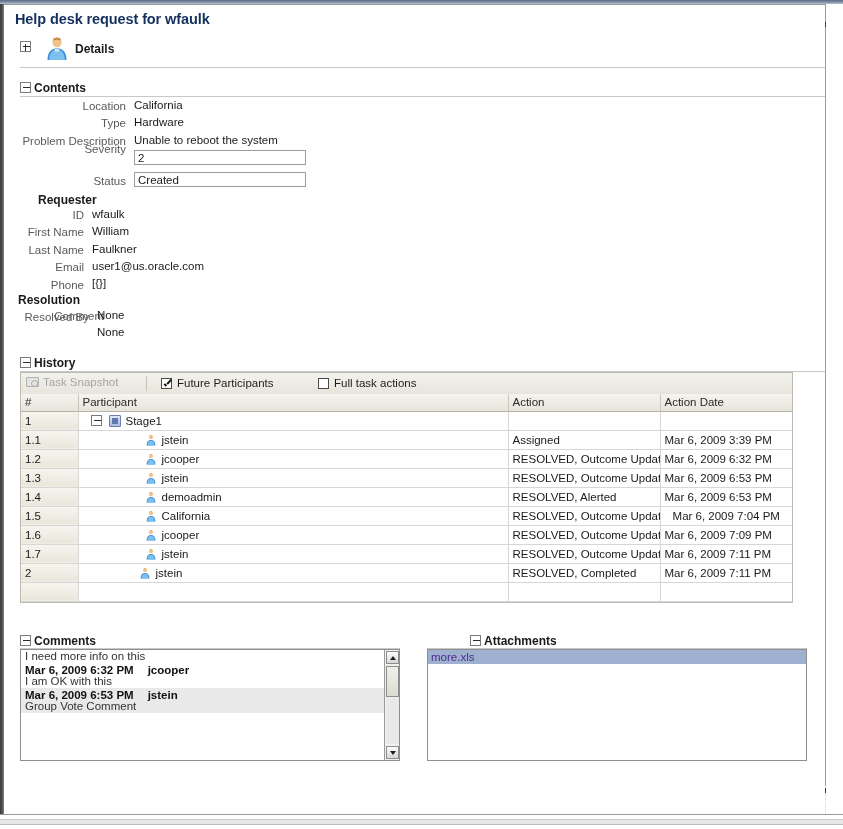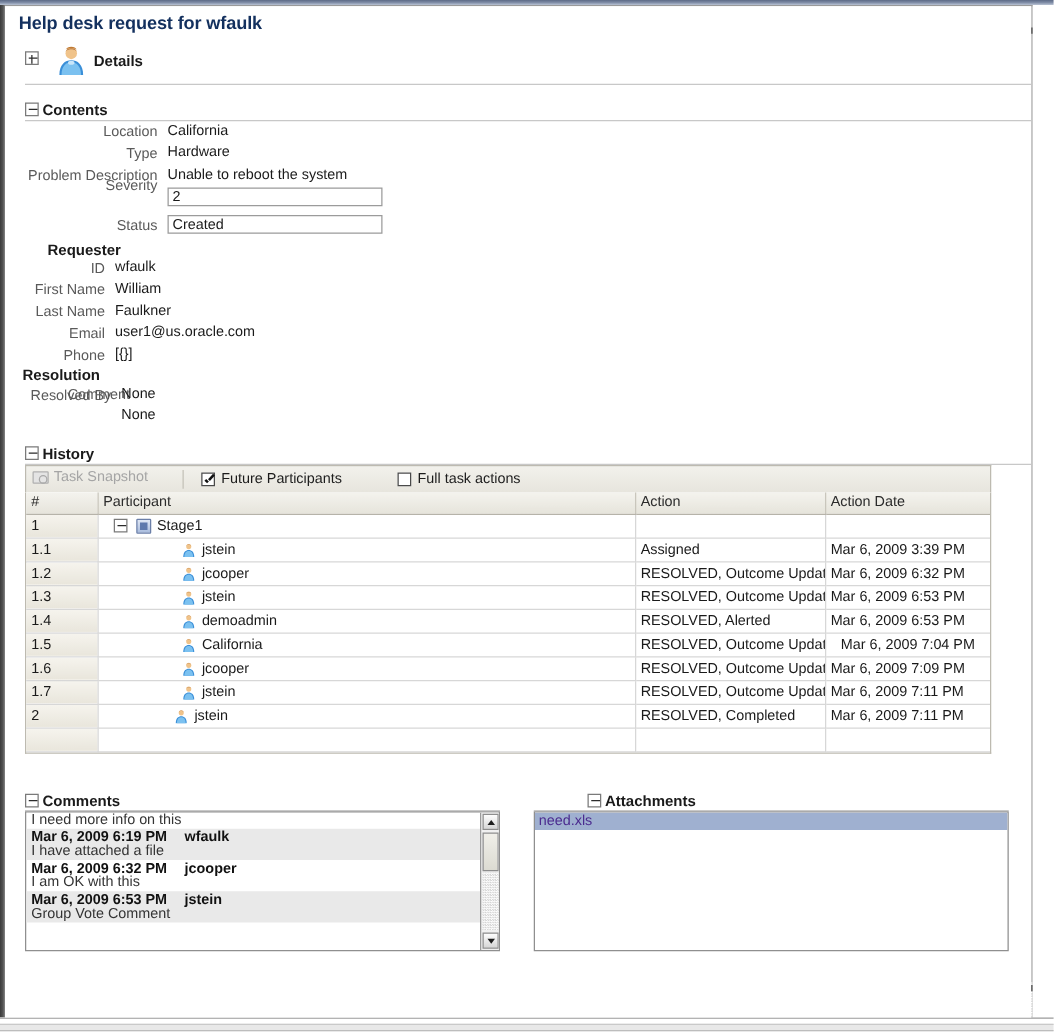--- a/index.html
+++ b/index.html
@@ -514,24 +514,20 @@
 
     <div class="section-hdr" style="left:16px; top:629px;">
       <span class="minusbox"></span><span>Comments</span>
     </div>
     <div class="section-rule" style="left:16px; top:643px; width:380px;"></div>
 
     <div class="cmt-box">
       <div class="cmt-list" id="cmt-list">
           <div class="cmt">
             <div class="cmt-body">I need more info on this</div>
-          </div>
-          <div class="cmt alt">
-            <div class="cmt-head"><span>Mar 6, 2009 6:19 PM</span><span class="who">wfaulk</span></div>
-            <div class="cmt-body">I have attached a file</div>
           </div>
           <div class="cmt">
             <div class="cmt-head"><span>Mar 6, 2009 6:32 PM</span><span class="who">jcooper</span></div>
             <div class="cmt-body">I am OK with this</div>
           </div>
           <div class="cmt alt">
             <div class="cmt-head"><span>Mar 6, 2009 6:53 PM</span><span class="who">jstein</span></div>
             <div class="cmt-body">Group Vote Comment</div>
           </div>
         </div>
@@ -547,18 +543,18 @@
       </div>
     </div>
 
     <div class="section-hdr" style="left:423px; top:629px;padding-left:43px;">
       <span class="minusbox"></span><span>Attachments</span>
     </div>
     <div class="section-rule" style="left:423px; top:643px; width:380px;"></div>
 
     <div class="att-box">
       <div class="att-row">
-        <a class="att-link" href="#">need.xls</a>
+        <a class="att-link" href="#">more.xls</a>
       </div>
     </div>
 
   </div>
 </div>
 
 </body></html>

